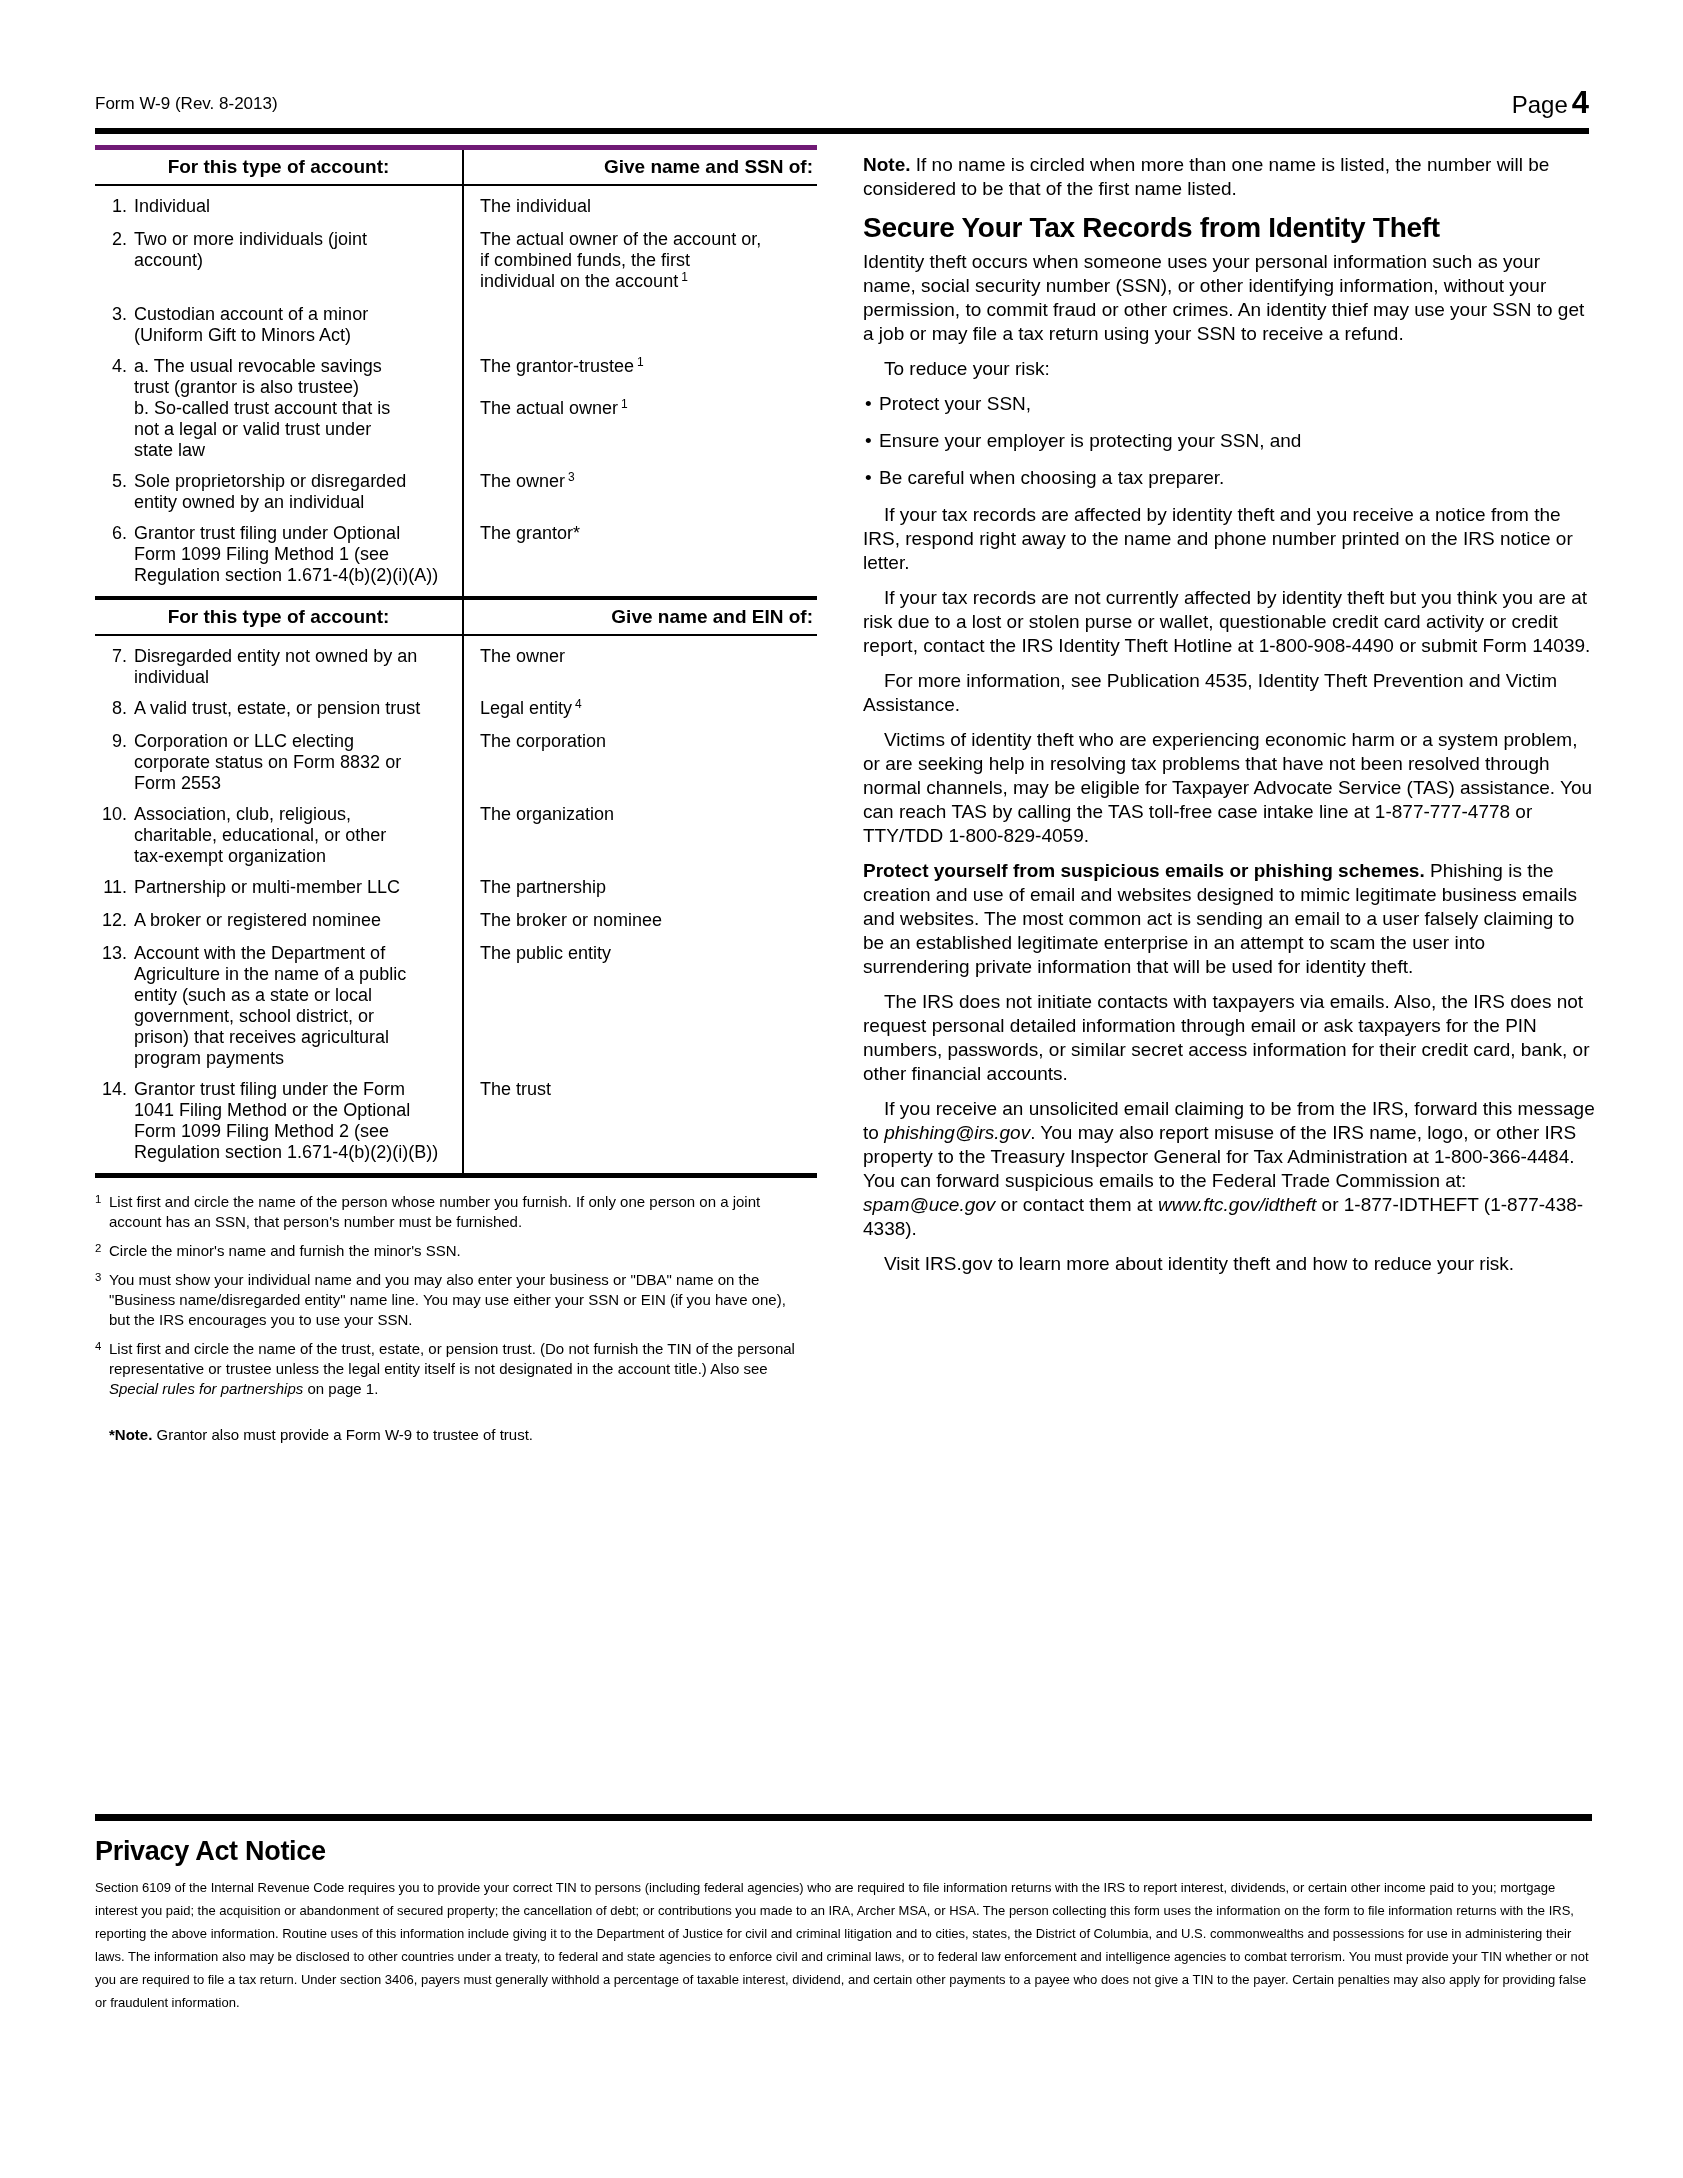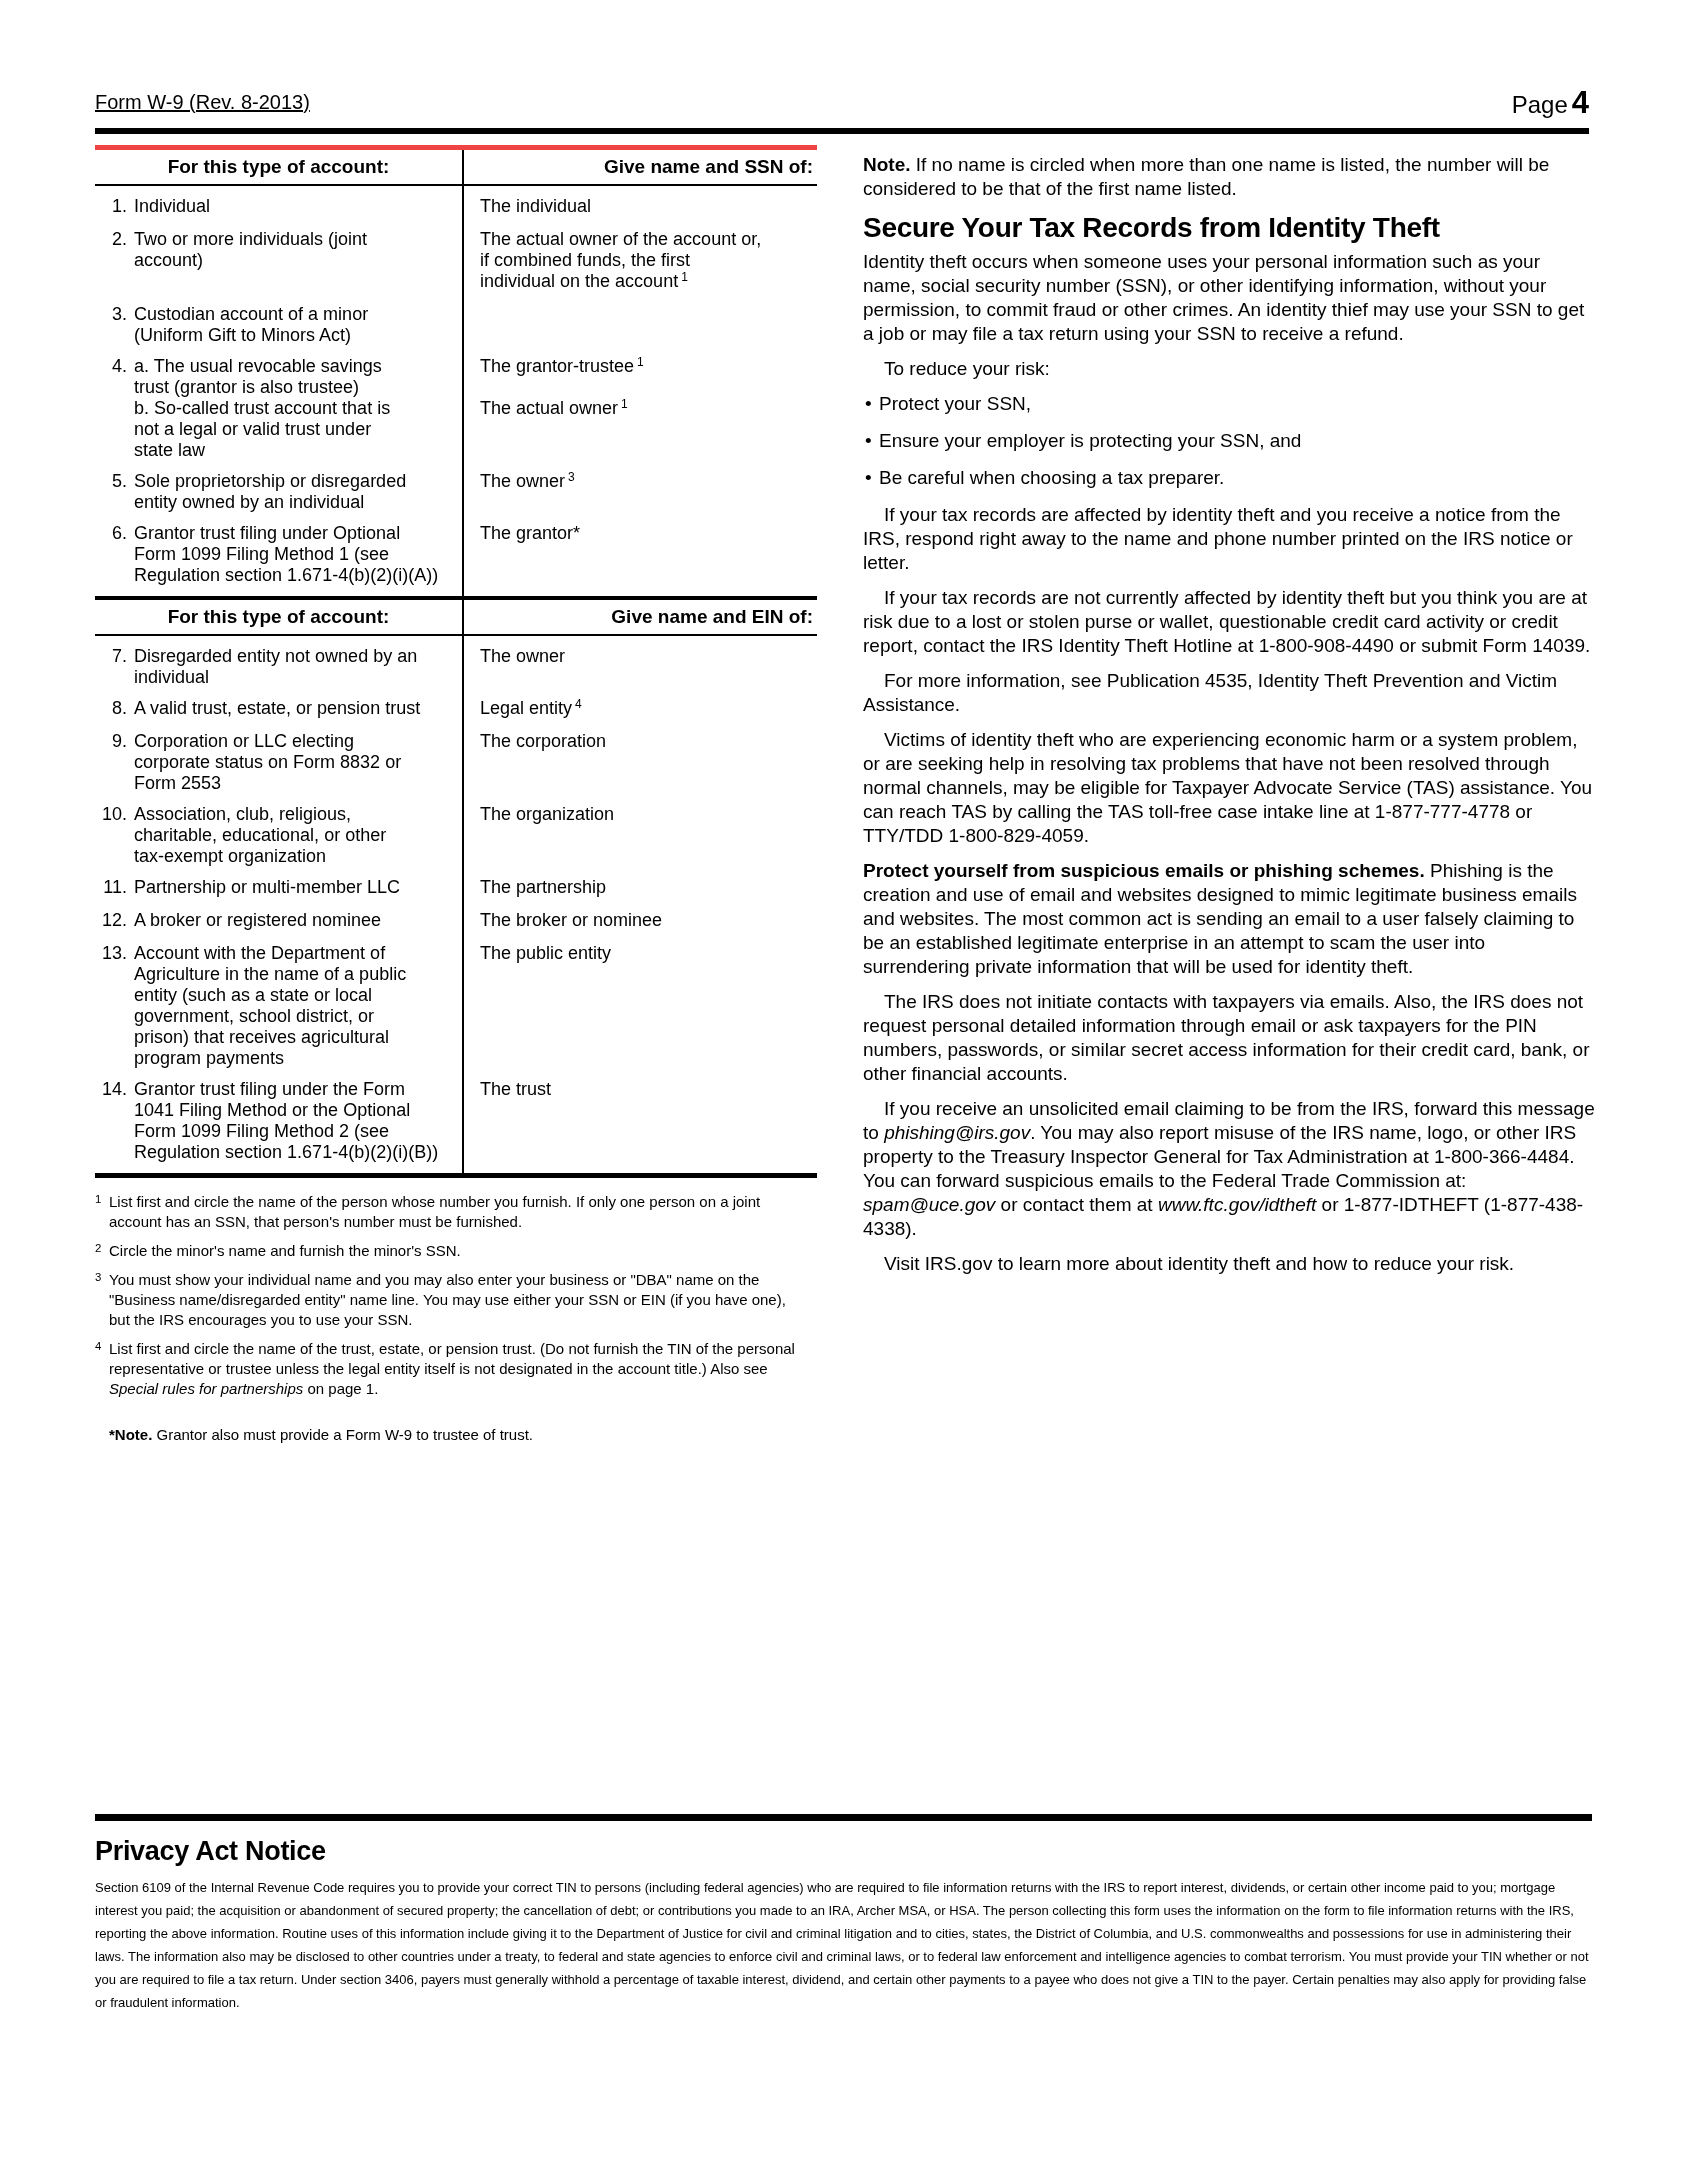--- a/index.html
+++ b/index.html
@@ -6,30 +6,30 @@
   .page {
     position:relative; width:1683px; height:2178px; background:#ffffff;
     font-family:"Liberation Sans", sans-serif; color:#000;
     margin:0 auto; overflow:hidden;
   }
   
   .page-header {
     position:absolute; left:95px; top:87px; width:1494px;
     display:flex; justify-content:space-between; align-items:flex-end;
   }
-  .form-id { font-size:20px; padding-bottom:5px;text-decoration:underline; }
+  .form-id { font-size:17px; padding-bottom:5px; }
   .page-label { font-size:24px; }
   .page-number { font-size:31px; font-weight:bold; line-height:1; margin-left:4px; }
   .top-rule { position:absolute; left:95px; top:128px; width:1494px; height:6px; background:#000; }
 
   
   .col-left { position:absolute; left:95px; top:145px; width:722px; }
   .left-title { font-size:28px; font-weight:bold; margin:0 0 8px 0; letter-spacing:-0.4px; }
 
-  .w9-table { border-top:5px solid #ef4444; border-bottom:5px solid #000; font-size:18px; line-height:21px; }
+  .w9-table { border-top:5px solid #701a75; border-bottom:5px solid #000; font-size:18px; line-height:21px; }
   .thead { display:flex; font-weight:bold; font-size:19px; border-bottom:2px solid #000; }
   .thead.second { border-top:4px solid #000; }
   .hc1 { width:369px; border-right:2px solid #000; text-align:center; padding:6px 4px 7px; box-sizing:border-box; }
   .hc2 { flex:1; text-align:right; padding:6px 4px 7px; }
   .trow { display:flex; }
   .cell-l { width:369px; border-right:2px solid #000; padding:0 4px 10px 2px; box-sizing:border-box; display:flex; }
   .cell-r { flex:1; padding:0 2px 10px 16px; }
   .sec .trow:first-child .cell-l, .sec .trow:first-child .cell-r { padding-top:10px; }
   .trow.tight .cell-l, .trow.tight .cell-r { padding-bottom:0; }
   .num { flex:none; width:30px; text-align:right; padding-right:7px; }

